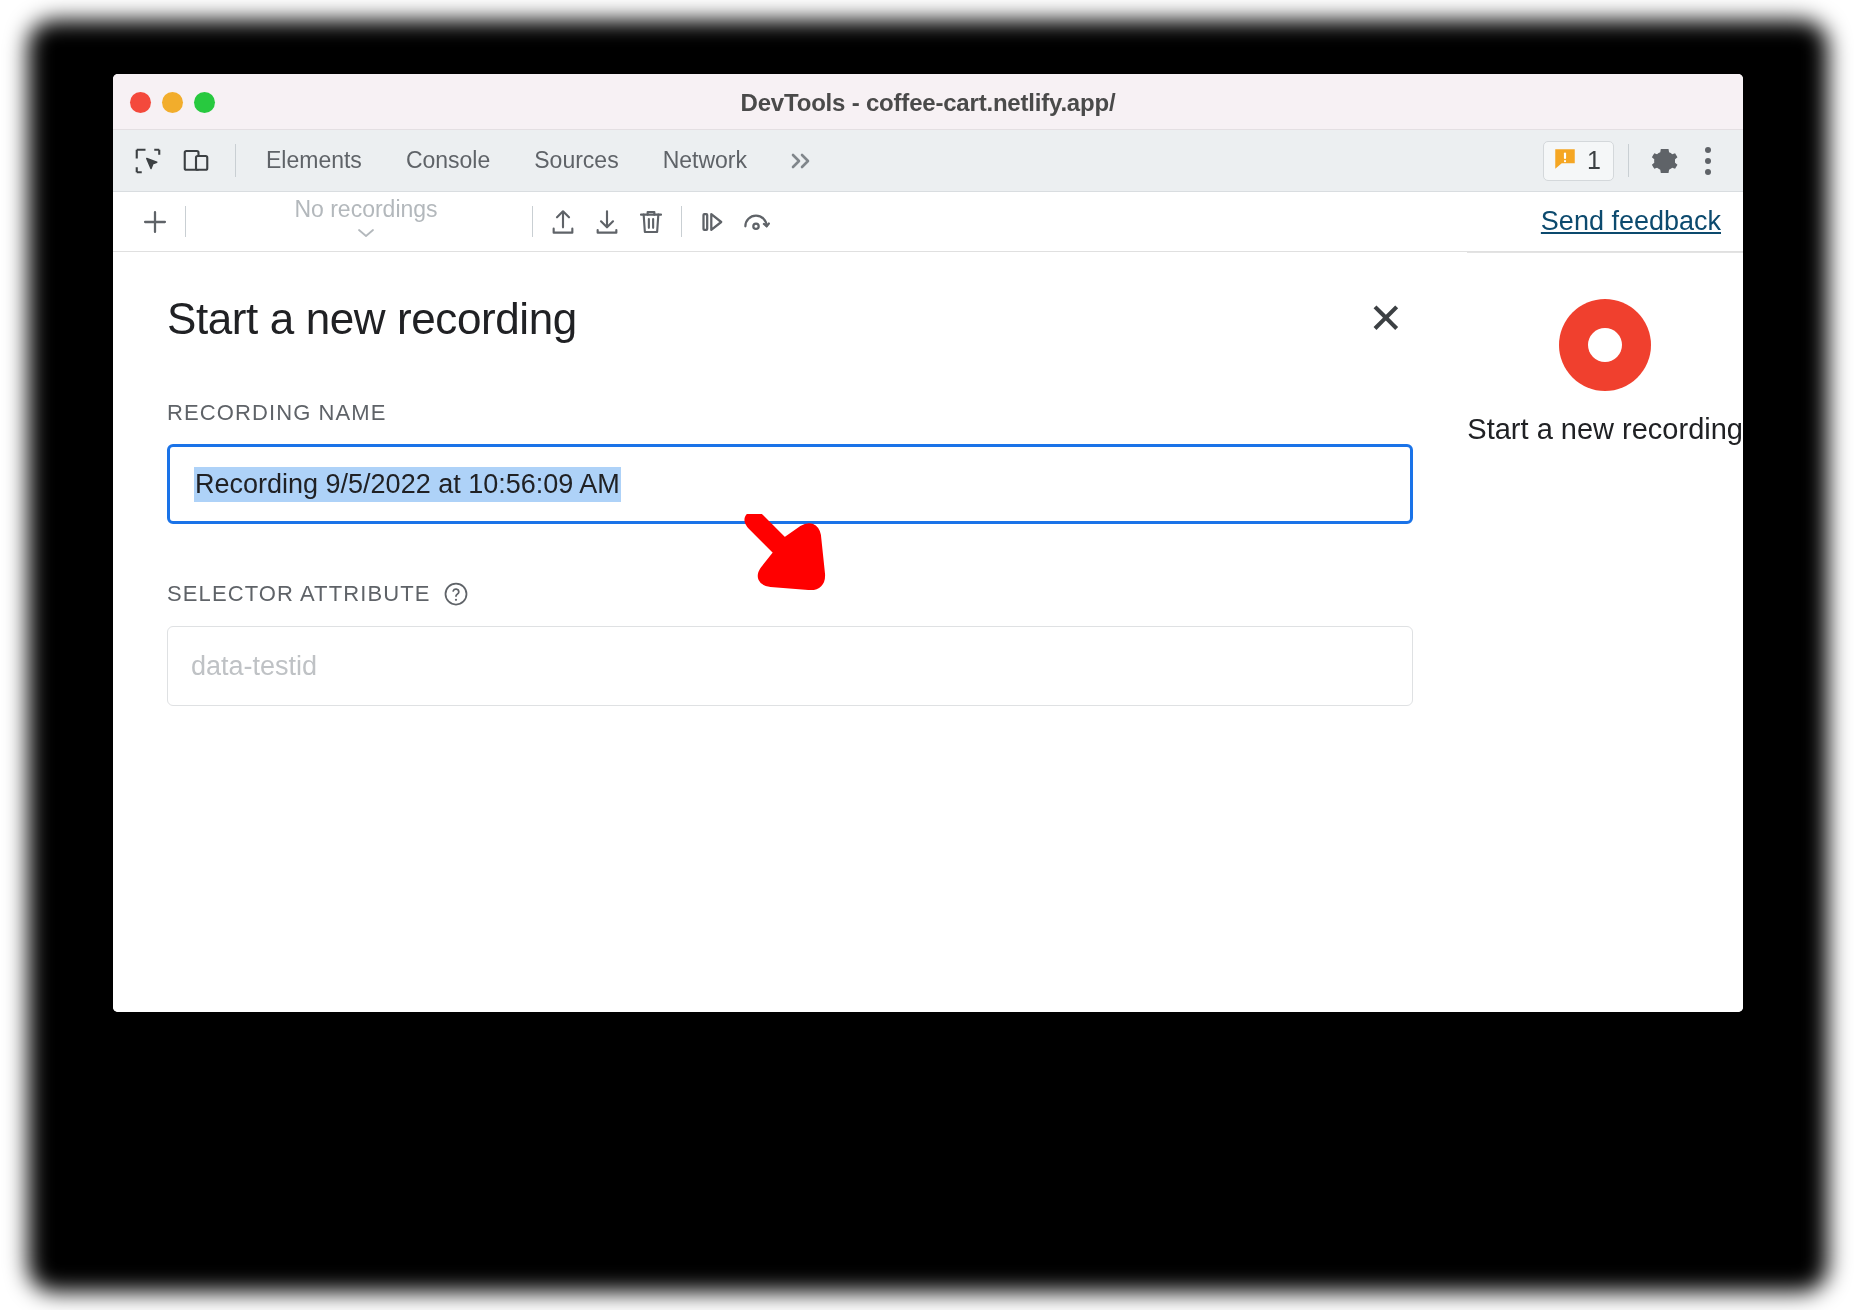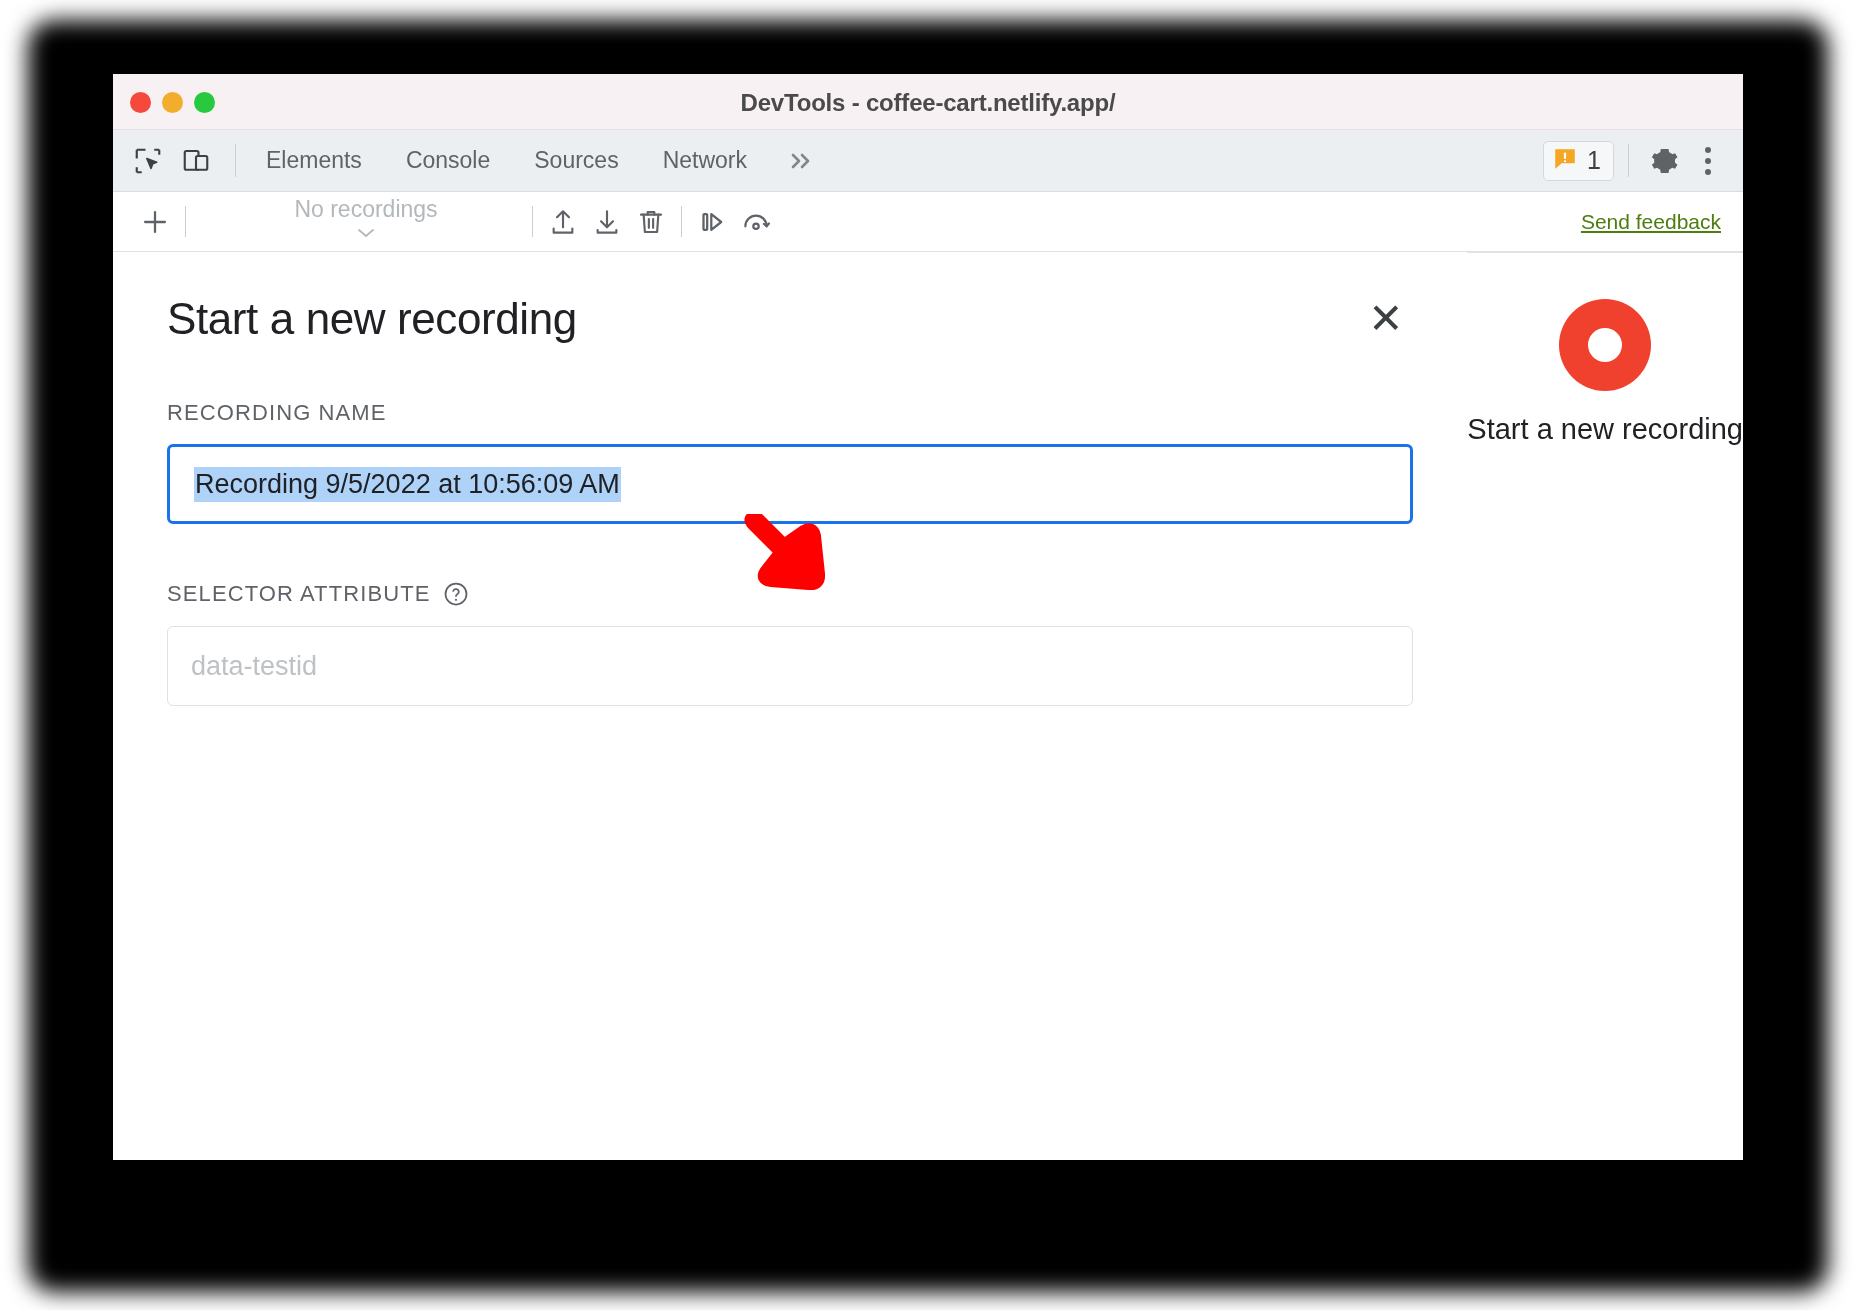--- a/index.html
+++ b/index.html
@@ -30,23 +30,23 @@
     border-radius: 26px;
     filter: blur(11px);
   }
 
   
   .window {
     position: absolute;
     left: 113px;
     top: 74px;
     width: 1630px;
-    height: 1086px;
-    background: #ffffff;
-    border-radius: 0;
+    height: 938px;
+    background: #ffffff;
+    border-radius: 5px;
     overflow: hidden;
     box-shadow: 0 2px 12px rgba(0,0,0,0.25);
   }
 
   
   .titlebar {
     position: relative;
     height: 56px;
     background: #f7f1f4;
     border-bottom: 1px solid #e4dfe2;
@@ -168,22 +168,22 @@
     padding-left: 14px;
     flex-direction: column;
   }
   .rec-select .lbl {
     font-size: 23px;
     color: #b3b8bc;
     flex: 1;
   }
   .send-feedback {
     margin-left: auto;
-    font-size: 21px;
-    color: #4d7c0f;
+    font-size: 27px;
+    color: #0c4a6e;
     text-decoration: underline;
     padding-right: 6px;
   }
 
   
   .panel {
     position: relative;
     height: 840px;
     background: #ffffff;
     display: flex;

